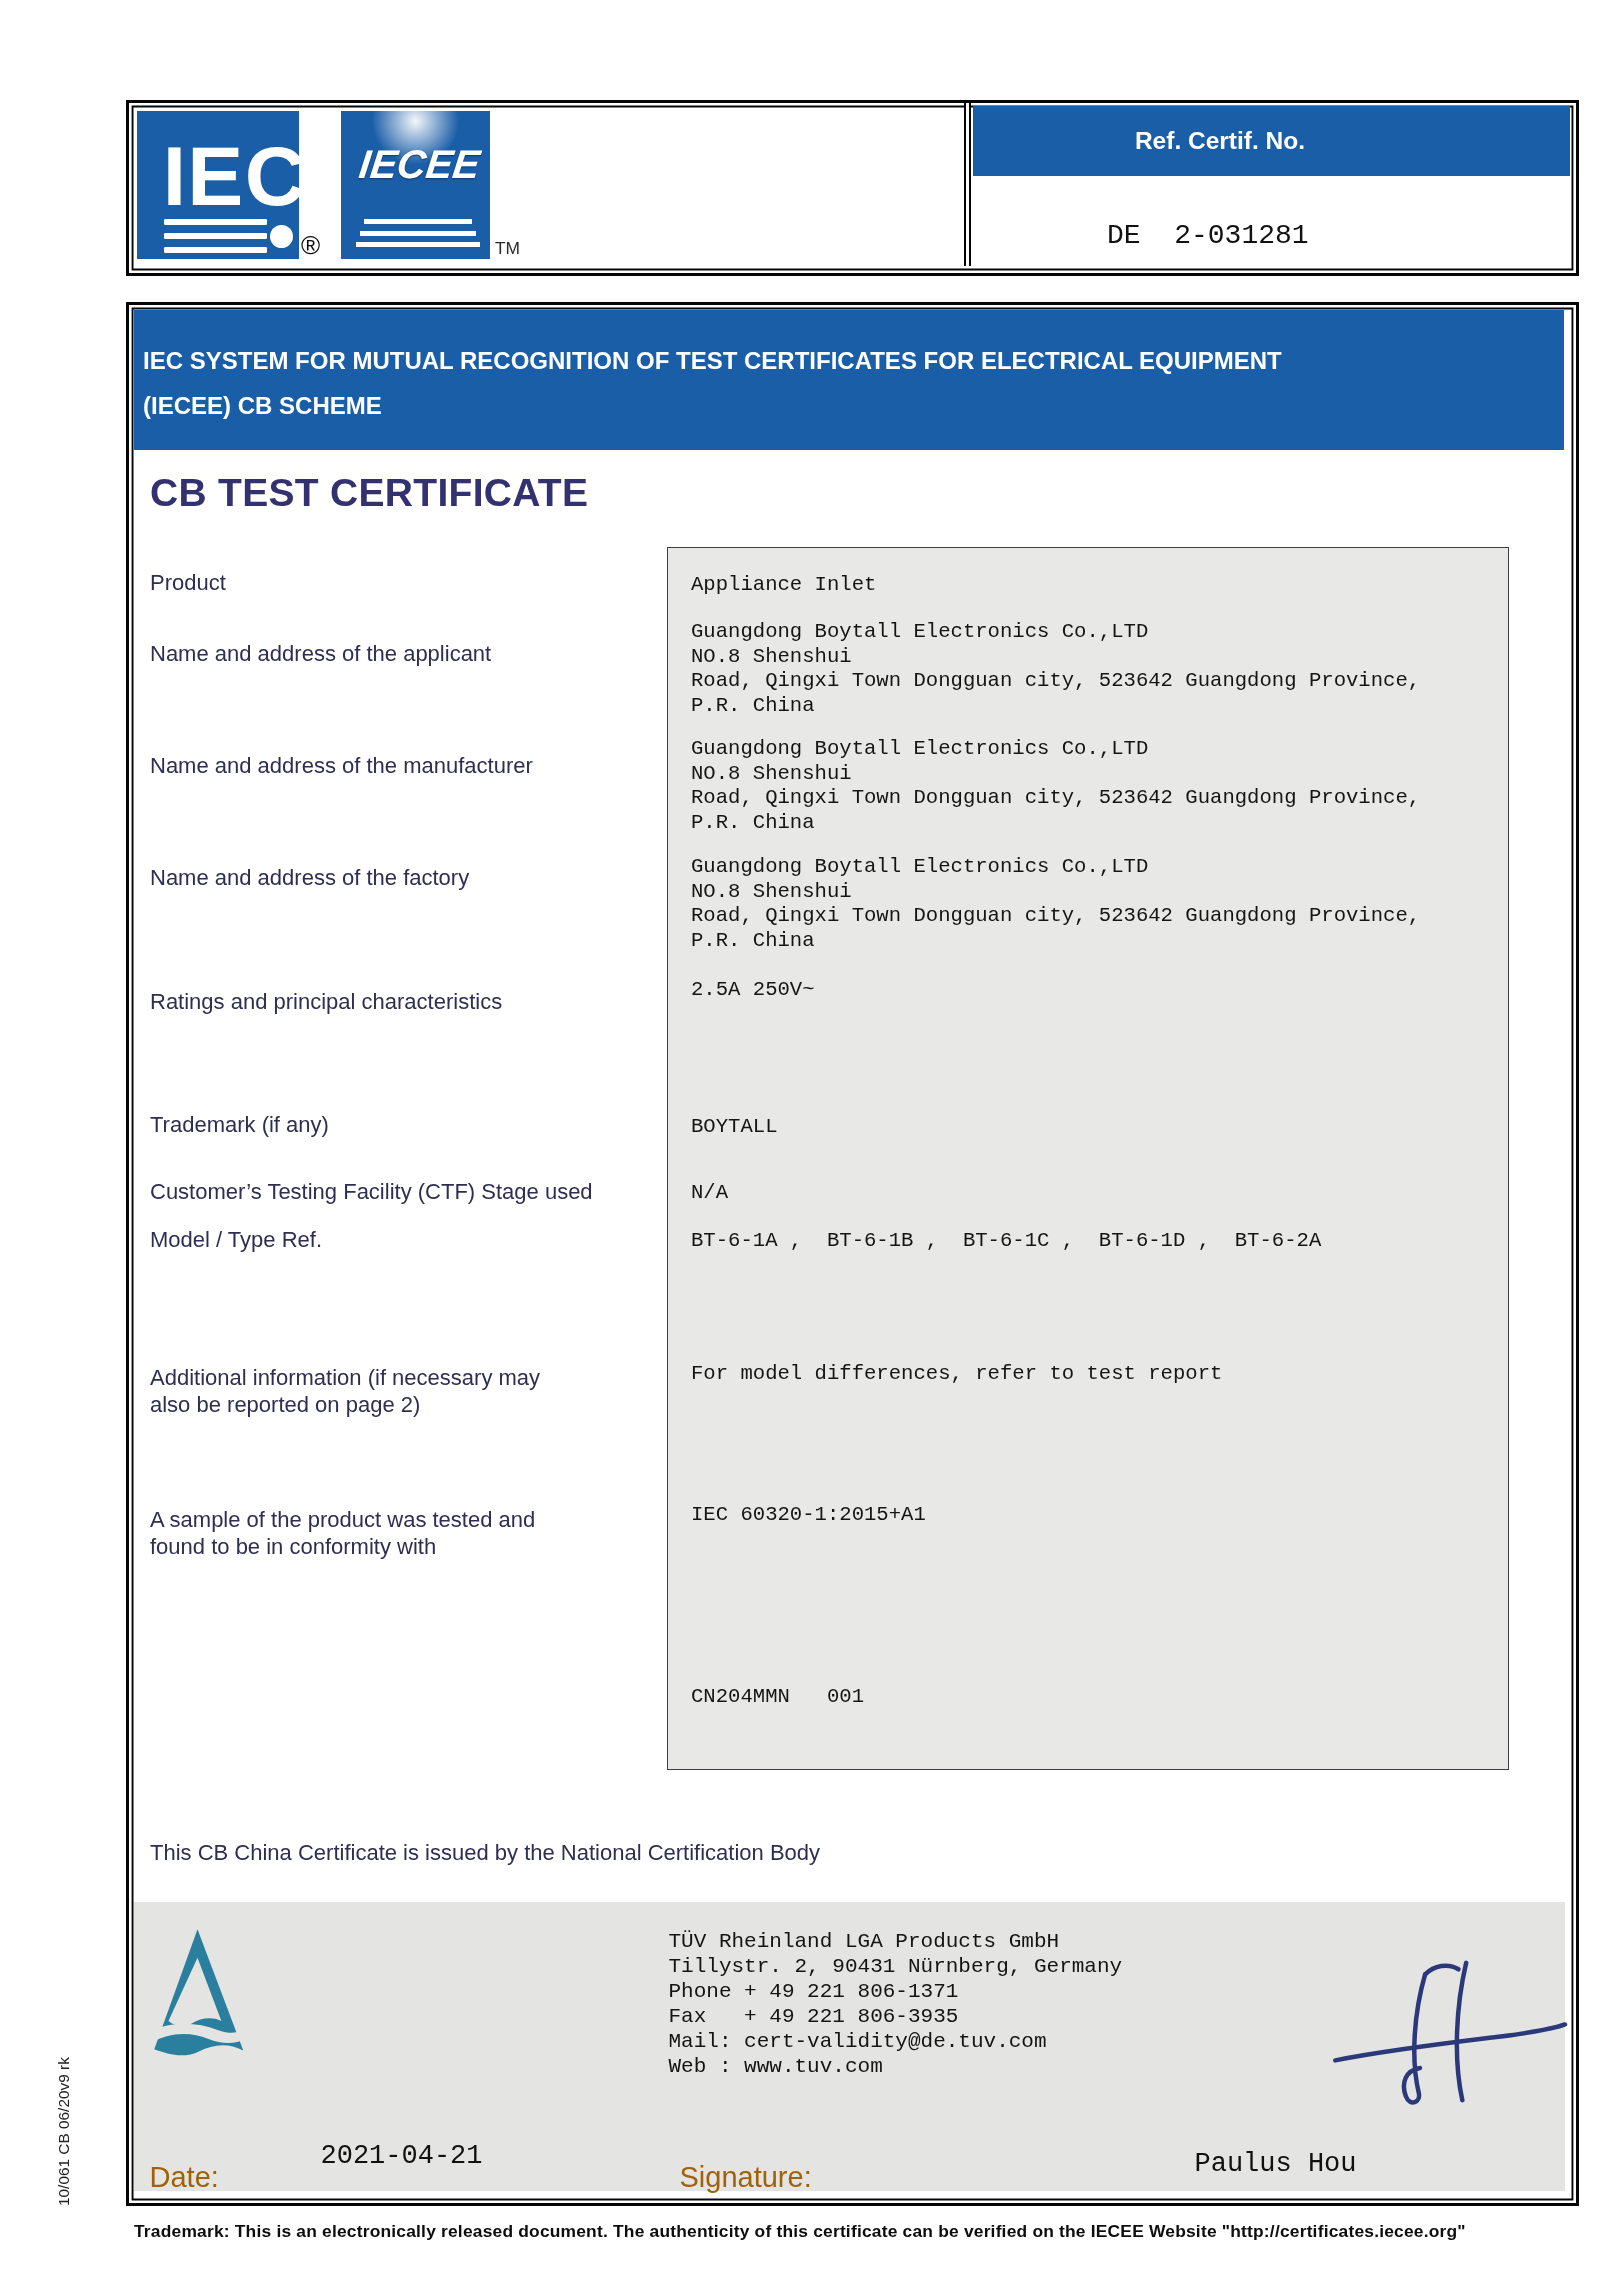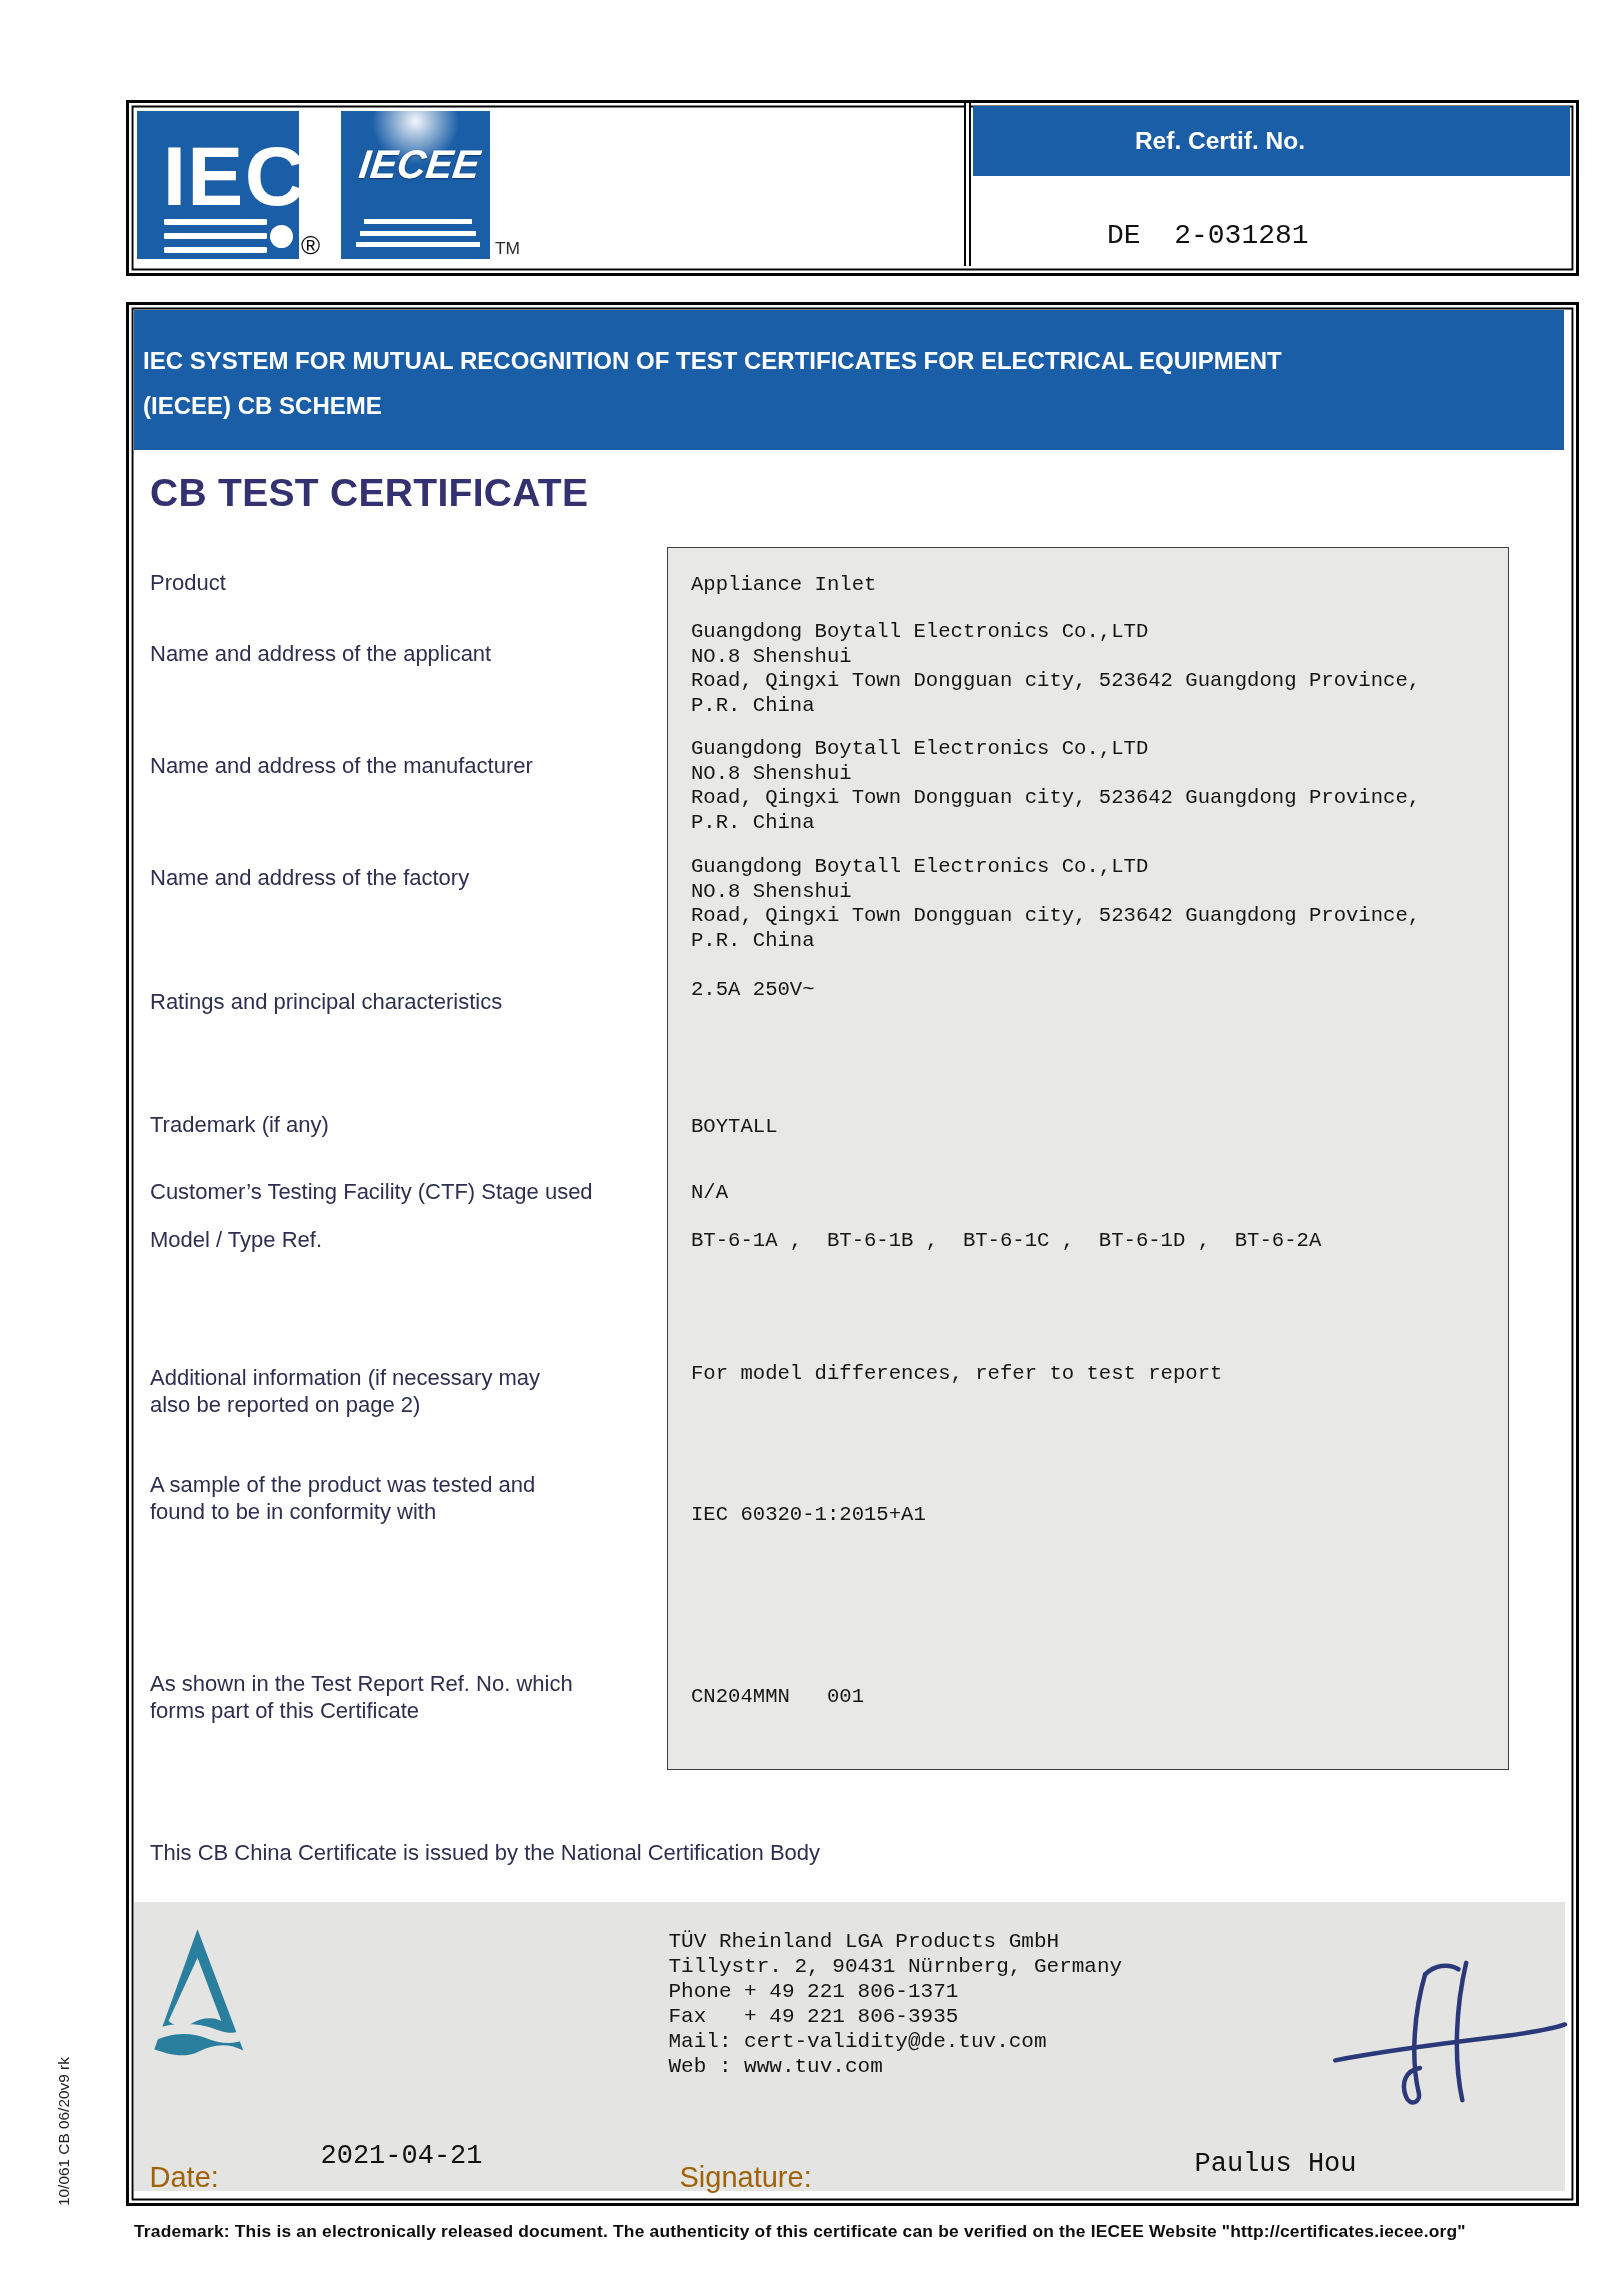--- a/index.html
+++ b/index.html
@@ -90,24 +90,22 @@
     <div class="abs lbl" style="left:21px;top:264px;">Product</div>
     <div class="abs lbl" style="left:21px;top:335px;">Name and address of the applicant</div>
     <div class="abs lbl" style="left:21px;top:447px;">Name and address of the manufacturer</div>
     <div class="abs lbl" style="left:21px;top:559px;">Name and address of the factory</div>
     <div class="abs lbl" style="left:21px;top:683px;">Ratings and principal characteristics</div>
     <div class="abs lbl" style="left:21px;top:806px;">Trademark (if any)</div>
     <div class="abs lbl" style="left:21px;top:873px;">Customer’s Testing Facility (CTF) Stage used</div>
     <div class="abs lbl" style="left:21px;top:921px;">Model / Type Ref.</div>
     <div class="abs lbl" style="left:21px;top:1059px;width:450px;">Additional information (if necessary may
 also be reported on page 2)</div>
-    <div class="abs lbl" style="left:21px;top:1166px;width:463px;">A sample of the product was tested and
+    <div class="abs lbl" style="left:21px;top:1201px;width:463px;">A sample of the product was tested and
 found to be in conformity with</div>
-    <div class="abs lbl" style="left:21px;top:1365px;width:489px;">As shown in the Test Report Ref. No. which
-forms part of this Certificate</div>
 
     <div class="abs val" style="left:562px;top:268px;width:798px;">Appliance Inlet</div>
     <div class="abs val" style="left:562px;top:315px;width:798px;">Guangdong Boytall Electronics Co.,LTD
 NO.8 Shenshui
 Road, Qingxi Town Dongguan city, 523642 Guangdong Province,
 P.R. China</div>
     <div class="abs val" style="left:562px;top:432px;width:798px;">Guangdong Boytall Electronics Co.,LTD
 NO.8 Shenshui
 Road, Qingxi Town Dongguan city, 523642 Guangdong Province,
 P.R. China</div>

